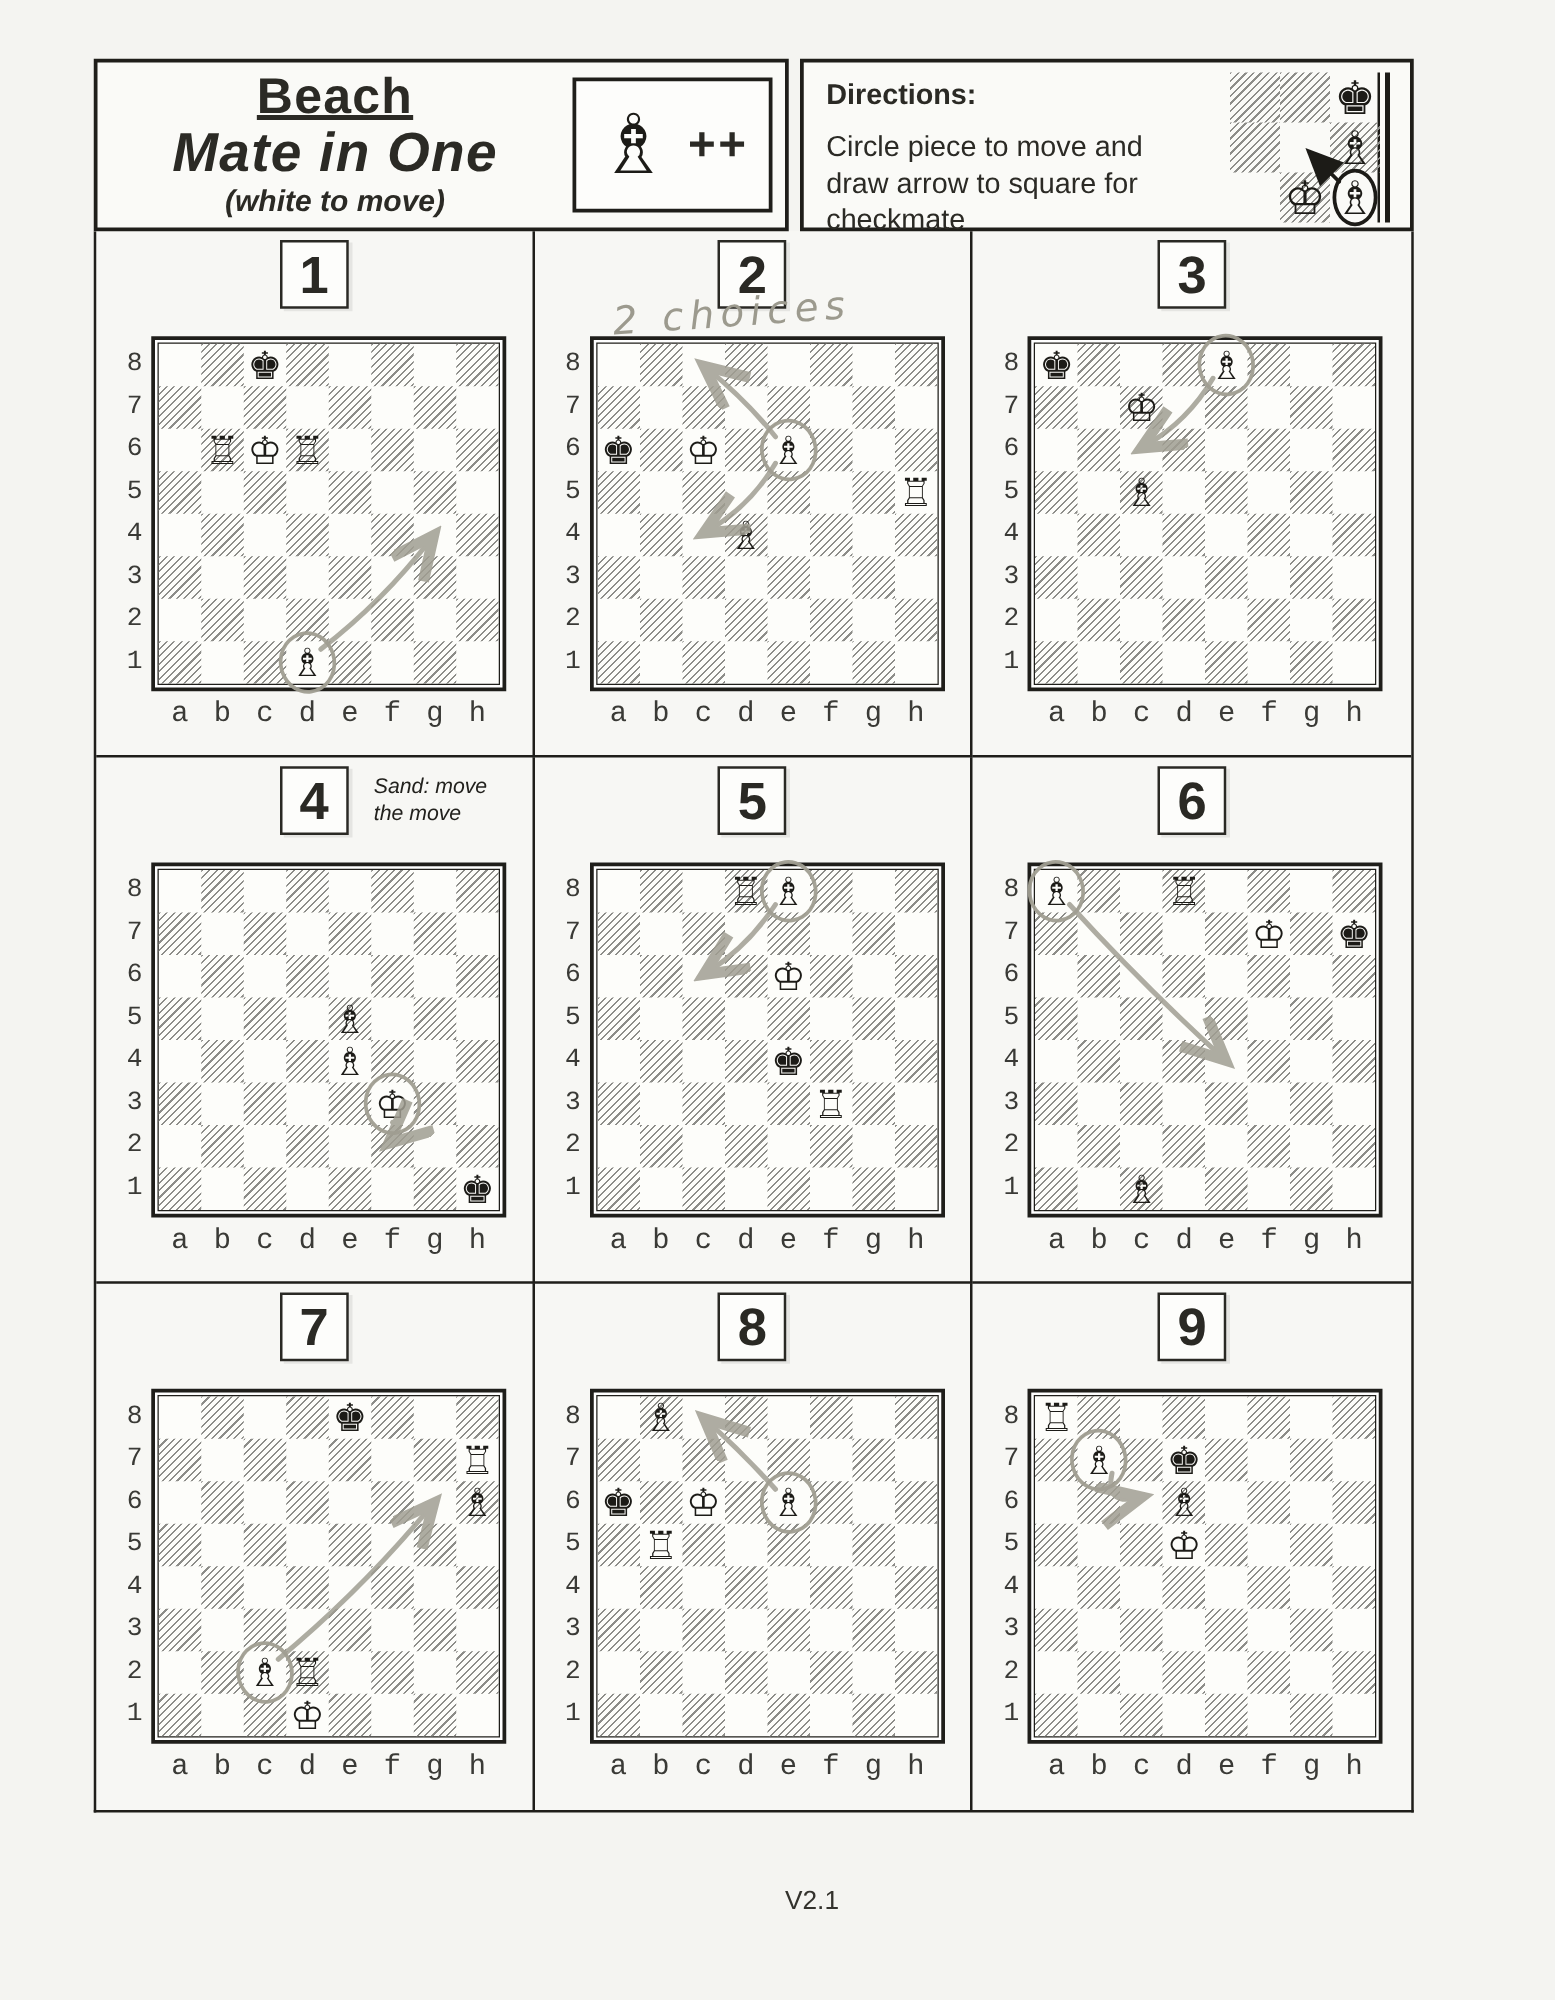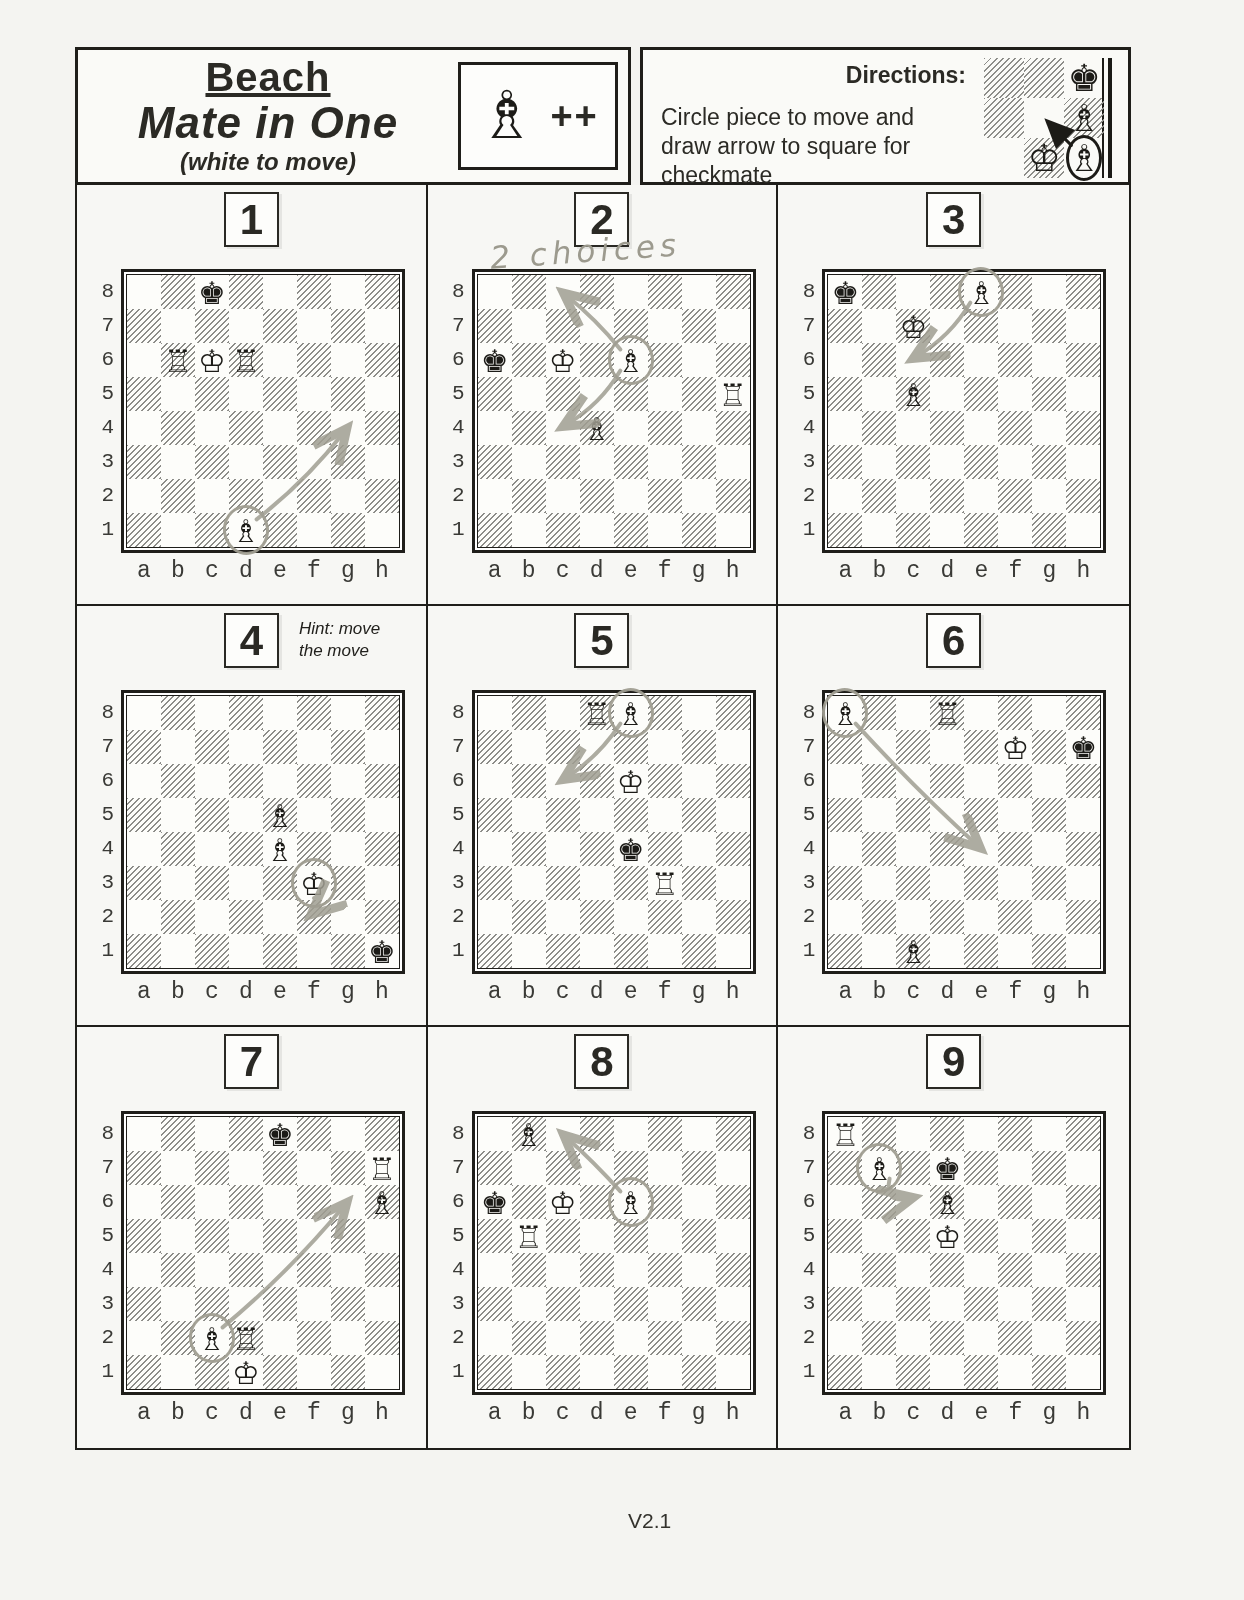--- a/index.html
+++ b/index.html
@@ -28,21 +28,21 @@
     display:flex; align-items:center; justify-content:center; gap:14px;
   }
   .icon-bishop { font-family:"DejaVu Sans", sans-serif; font-size:66px; line-height:1; color:#1c1b17; }
   .icon-plus { font-size:38px; font-weight:bold; letter-spacing:2px; }
 
   .header-right {
     flex:1; margin-left:9px; border:3px solid #1f1e1a; background:#fafaf7;
     display:flex; padding:12px 12px 8px 18px;
   }
   .directions-col { width:305px; }
-  .directions-label { font-size:23px; font-weight:bold; margin-bottom:14px;text-align:right; }
+  .directions-label { font-size:23px; font-weight:bold; margin-bottom:14px; }
   .directions-text { font-size:23px; line-height:1.25; }
 
   
   .example-wrap { margin-left:auto; display:flex; align-items:center; padding-right:4px; }
   .example-outer { border-right:4px solid #1c1b17; padding-right:4px; }
   .example-board { position:relative; width:120px; height:120px; border-right:2px solid #1c1b17; }
   .ex-sq { position:absolute; width:40px; height:40px; }
   .hatch {
     background-image:repeating-linear-gradient(135deg,#8d8d89 0px,#8d8d89 1.3px,rgba(0,0,0,0) 1.3px,rgba(0,0,0,0) 4.3px);
   }
@@ -488,21 +488,21 @@
             <span class="file-lb">e</span>
             <span class="file-lb">f</span>
             <span class="file-lb">g</span>
             <span class="file-lb">h</span>
           </div>
         </div>
       </div>
       <div class="cell">
         <div class="numbox">4</div>
         <div class="hint">
-          <div>Hint: move</div>
+          <div>Sand: move</div>
           <div>the move</div>
         </div>
         <div class="board-area">
           <div class="ranks">
             <span class="rank-lb">8</span>
             <span class="rank-lb">7</span>
             <span class="rank-lb">6</span>
             <span class="rank-lb">5</span>
             <span class="rank-lb">4</span>
             <span class="rank-lb">3</span>

